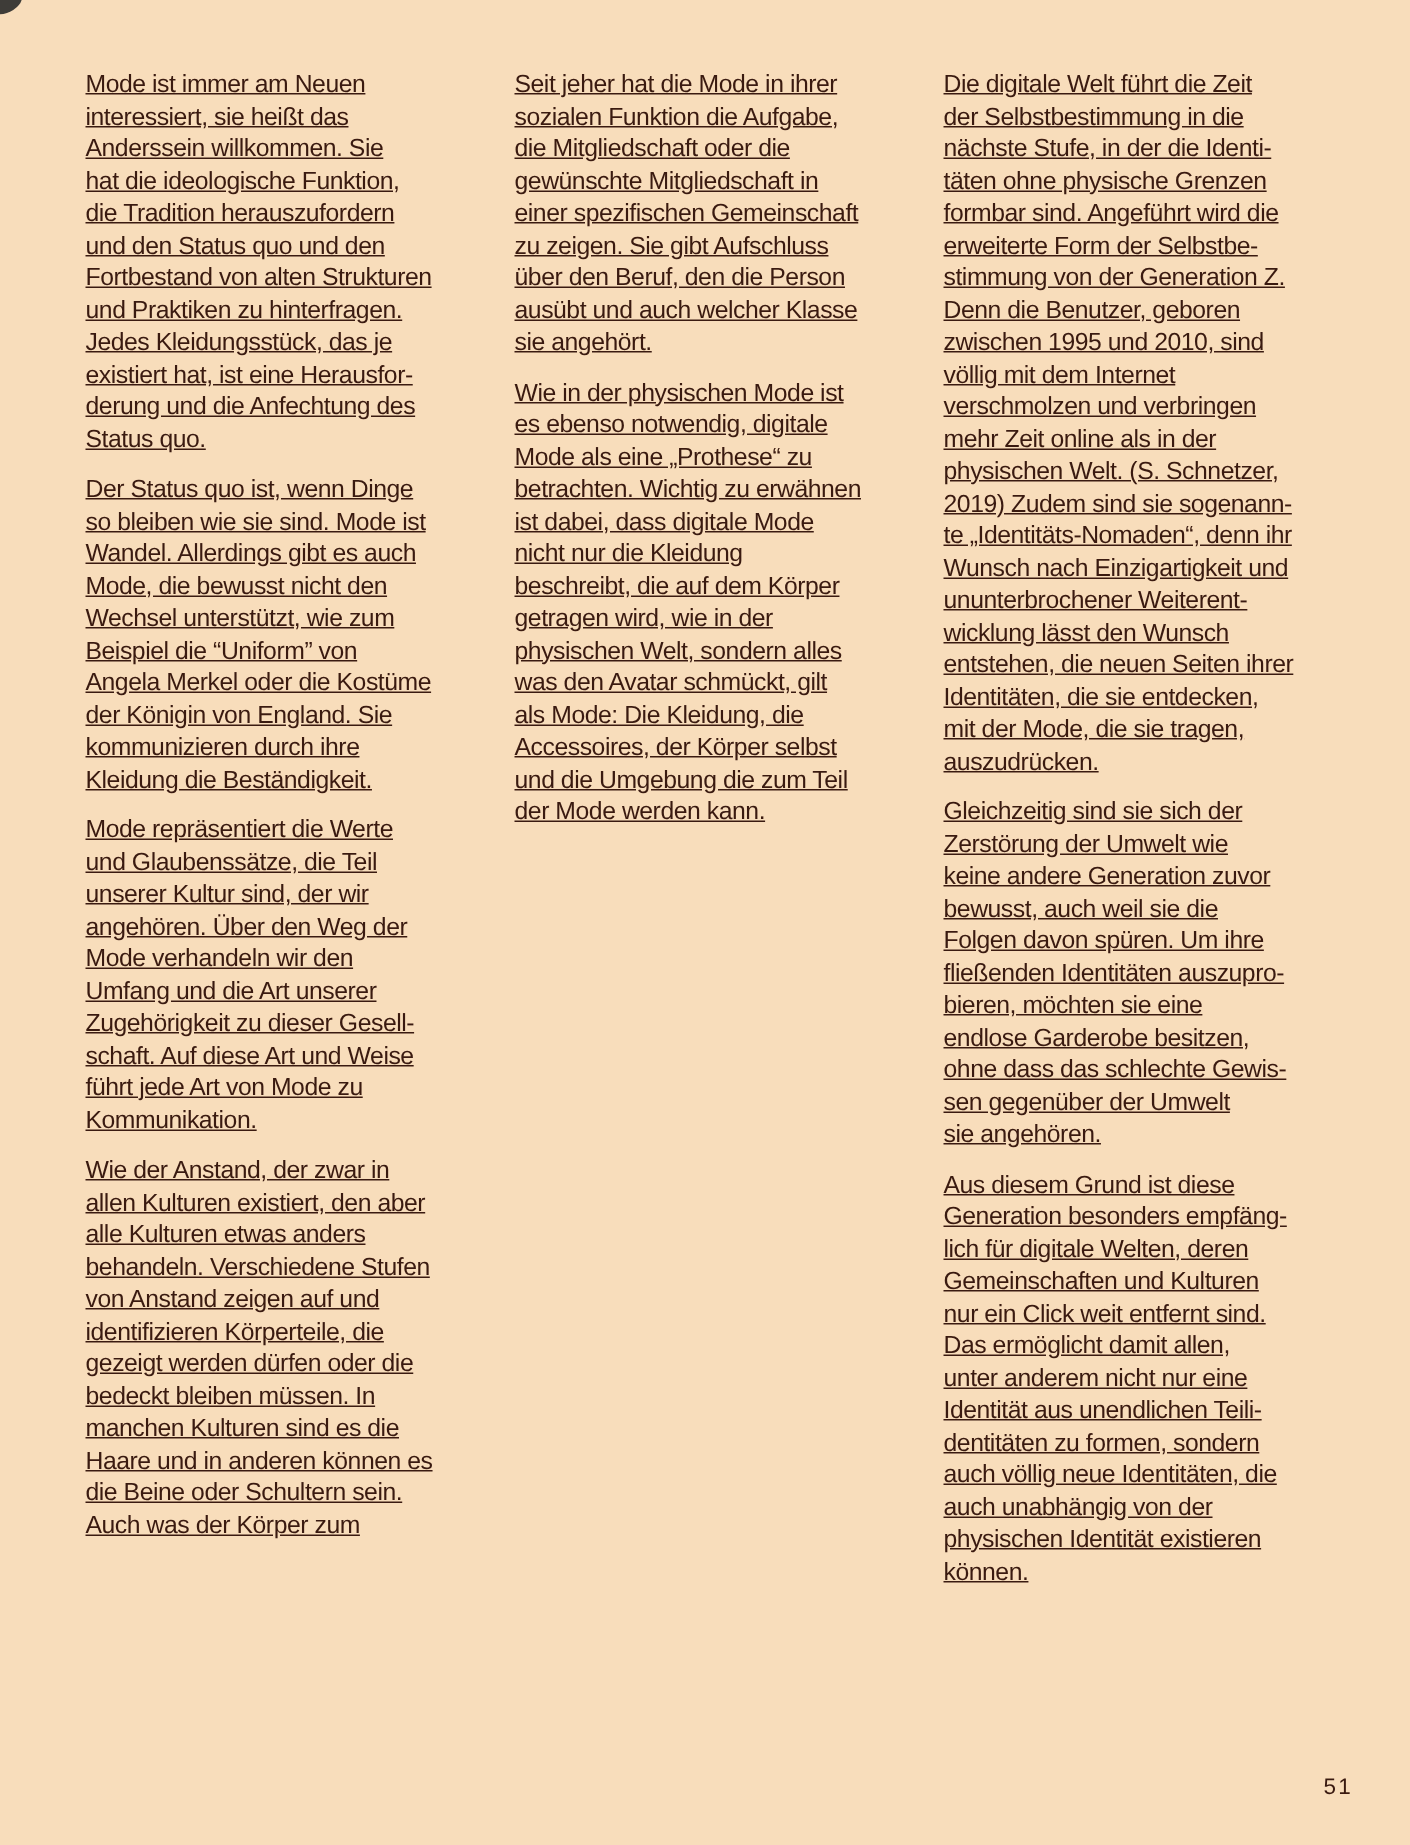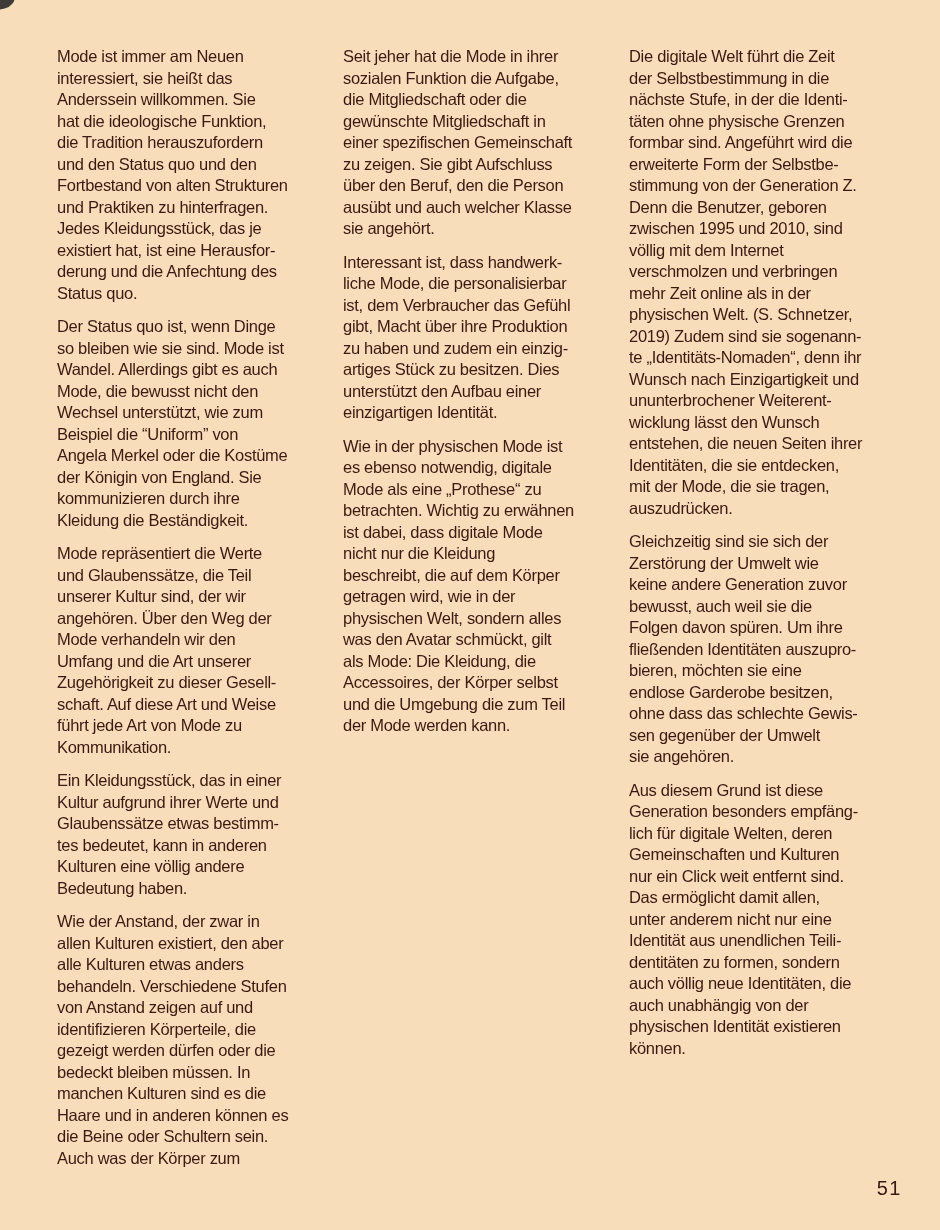--- a/index.html
+++ b/index.html
@@ -21,38 +21,39 @@
     background: #3e3c38;
     border-radius: 50%;
     transform: rotate(-18deg);
   }
   .columns {
     position: absolute;
     left: 57px;
     top: 46px;
     display: flex;
     gap: 30px;
+    text-decoration: underline;
   }
   .col { width: 256px; }
   .col p {
     margin: 0 0 12px 0;
     font-size: 16.5px;
     line-height: 21.5px;
     letter-spacing: -0.3px;
     white-space: pre;
     font-weight: 400;
   }
   .col p.heading {
     font-weight: 700;
   }
   .page-number {
     position: absolute;
     right: 38px;
     bottom: 30px;
-    font-size: 20px;
+    font-size: 15px;
     letter-spacing: 1.5px;
   }
 </style>
 </head>
 <body>
 
 <div class="page">
   <div class="corner-artifact"></div>
 
   <div class="columns">
@@ -82,26 +83,20 @@
       <p>Mode repräsentiert die Werte
 und Glaubenssätze, die Teil
 unserer Kultur sind, der wir
 angehören. Über den Weg der
 Mode verhandeln wir den
 Umfang und die Art unserer
 Zugehörigkeit zu dieser Gesell-
 schaft. Auf diese Art und Weise
 führt jede Art von Mode zu
 Kommunikation.</p>
-      <p>Ein Kleidungsstück, das in einer
-Kultur aufgrund ihrer Werte und
-Glaubenssätze etwas bestimm-
-tes bedeutet, kann in anderen
-Kulturen eine völlig andere
-Bedeutung haben.</p>
       <p>Wie der Anstand, der zwar in
 allen Kulturen existiert, den aber
 alle Kulturen etwas anders
 behandeln. Verschiedene Stufen
 von Anstand zeigen auf und
 identifizieren Körperteile, die
 gezeigt werden dürfen oder die
 bedeckt bleiben müssen. In
 manchen Kulturen sind es die
 Haare und in anderen können es
@@ -112,28 +107,20 @@
     <div class="col">
       <p>Seit jeher hat die Mode in ihrer
 sozialen Funktion die Aufgabe,
 die Mitgliedschaft oder die
 gewünschte Mitgliedschaft in
 einer spezifischen Gemeinschaft
 zu zeigen. Sie gibt Aufschluss
 über den Beruf, den die Person
 ausübt und auch welcher Klasse
 sie angehört.</p>
-      <p>Interessant ist, dass handwerk-
-liche Mode, die personalisierbar
-ist, dem Verbraucher das Gefühl
-gibt, Macht über ihre Produktion
-zu haben und zudem ein einzig-
-artiges Stück zu besitzen. Dies
-unterstützt den Aufbau einer
-einzigartigen Identität.</p>
       <p>Wie in der physischen Mode ist
 es ebenso notwendig, digitale
 Mode als eine „Prothese“ zu
 betrachten. Wichtig zu erwähnen
 ist dabei, dass digitale Mode
 nicht nur die Kleidung
 beschreibt, die auf dem Körper
 getragen wird, wie in der
 physischen Welt, sondern alles
 was den Avatar schmückt, gilt

